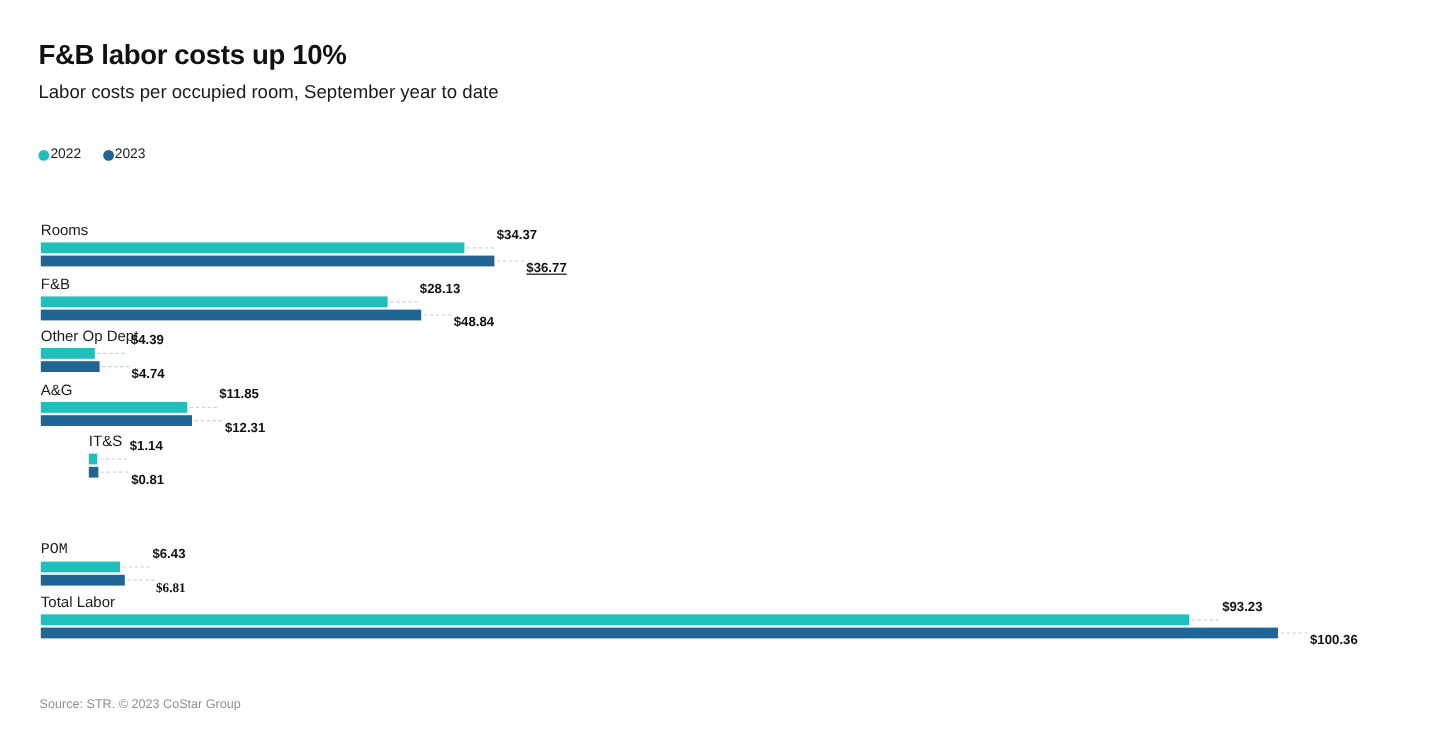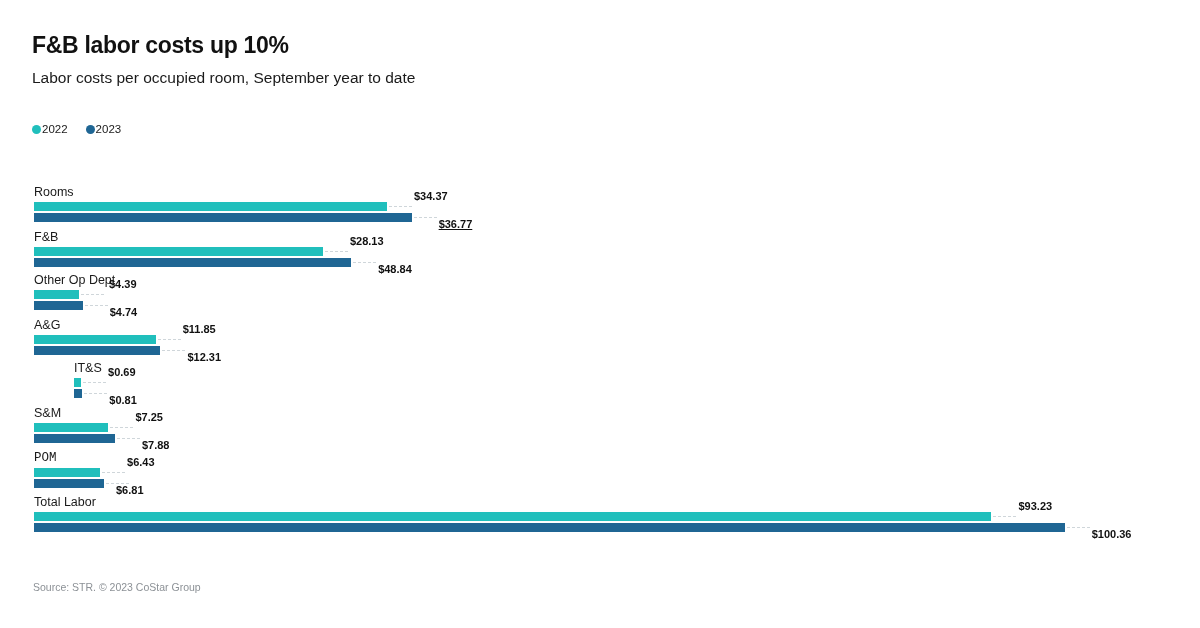--- a/index.html
+++ b/index.html
@@ -212,52 +212,39 @@
           <div class="bar bar-2023" title="A&amp;G 2023 $12.31" style="width: 126.424px;"></div>
         </div>
         <div class="val-label" style="top: 33px; left: 187.424px;">$12.31</div>
         <div class="leader" style="left: 162.424px; width: 23px; top: 31px;"></div>
       </div>
       <div class="group" style="top: 362px; height: 44px; margin-left: 40px;">
         <div class="cat-label" style="top: 0px;">IT&amp;S</div>
         <div class="bar-row" style="top: 16px; width: 7.0863px;">
           <div class="bar bar-2022" title="IT&amp;S 2022 $0.69" style="width: 7.0863px;"></div>
         </div>
-        <div class="val-label" style="top: 5px; left: 68.0863px;">$0.69</div>
+        <div class="val-label" style="top: 5px; left: 68.0863px;">$1.14</div>
         <div class="leader" style="left: 43.0863px; width: 23px; top: 20px;"></div>
         <div class="bar-row" style="top: 27px; width: 8.3187px;">
           <div class="bar bar-2023" title="IT&amp;S 2023 $0.81" style="width: 8.3187px;"></div>
         </div>
         <div class="val-label" style="top: 33px; left: 69.3187px;">$0.81</div>
         <div class="leader" style="left: 44.3187px; width: 23px; top: 31px;"></div>
-      </div>
-      <div class="group" style="top: 407px; height: 44px;">
-        <div class="cat-label" style="top: 0px;">S&amp;M</div>
-        <div class="bar-row" style="top: 16px; width: 74.4575px;">
-          <div class="bar bar-2022" title="S&amp;M 2022 $7.25" style="width: 74.4575px;"></div>
-        </div>
-        <div class="val-label" style="top: 5px; left: 135.457px;">$7.25</div>
-        <div class="leader" style="left: 110.457px; width: 23px; top: 20px;"></div>
-        <div class="bar-row" style="top: 27px; width: 80.9276px;">
-          <div class="bar bar-2023" title="S&amp;M 2023 $7.88" style="width: 80.9276px;"></div>
-        </div>
-        <div class="val-label" style="top: 33px; left: 141.928px;">$7.88</div>
-        <div class="leader" style="left: 116.928px; width: 23px; top: 31px;"></div>
       </div>
       <div class="group" style="top: 452px; height: 44px;">
         <div class="cat-label" style="top: 0px; font-family: Liberation Mono, monospace;">POM</div>
         <div class="bar-row" style="top: 16px; width: 66.0361px;">
           <div class="bar bar-2022" title="POM 2022 $6.43" style="width: 66.0361px;"></div>
         </div>
         <div class="val-label" style="top: 5px; left: 127.036px;">$6.43</div>
         <div class="leader" style="left: 102.036px; width: 23px; top: 20px;"></div>
         <div class="bar-row" style="top: 27px; width: 69.9387px;">
           <div class="bar bar-2023" title="POM 2023 $6.81" style="width: 69.9387px;"></div>
         </div>
-        <div class="val-label" style="top: 33px; left: 116px;">$6.81</div>
+        <div class="val-label" style="top: 33px; left: 130px; font-family: Liberation Serif, serif;">$6.81</div>
         <div class="leader" style="left: 105.939px; width: 23px; top: 31px;"></div>
       </div>
       <div class="group" style="top: 496px; height: 44px;">
         <div class="cat-label" style="top: 0px;">Total Labor</div>
         <div class="bar-row" style="top: 16px; width: 957.472px;">
           <div class="bar bar-2022" title="Total Labor 2022 $93.23" style="width: 957.472px;"></div>
         </div>
         <div class="val-label" style="top: 5px; left: 1018.47px;">$93.23</div>
         <div class="leader" style="left: 993.472px; width: 23px; top: 20px;"></div>
         <div class="bar-row" style="top: 27px; width: 1030.7px;">

